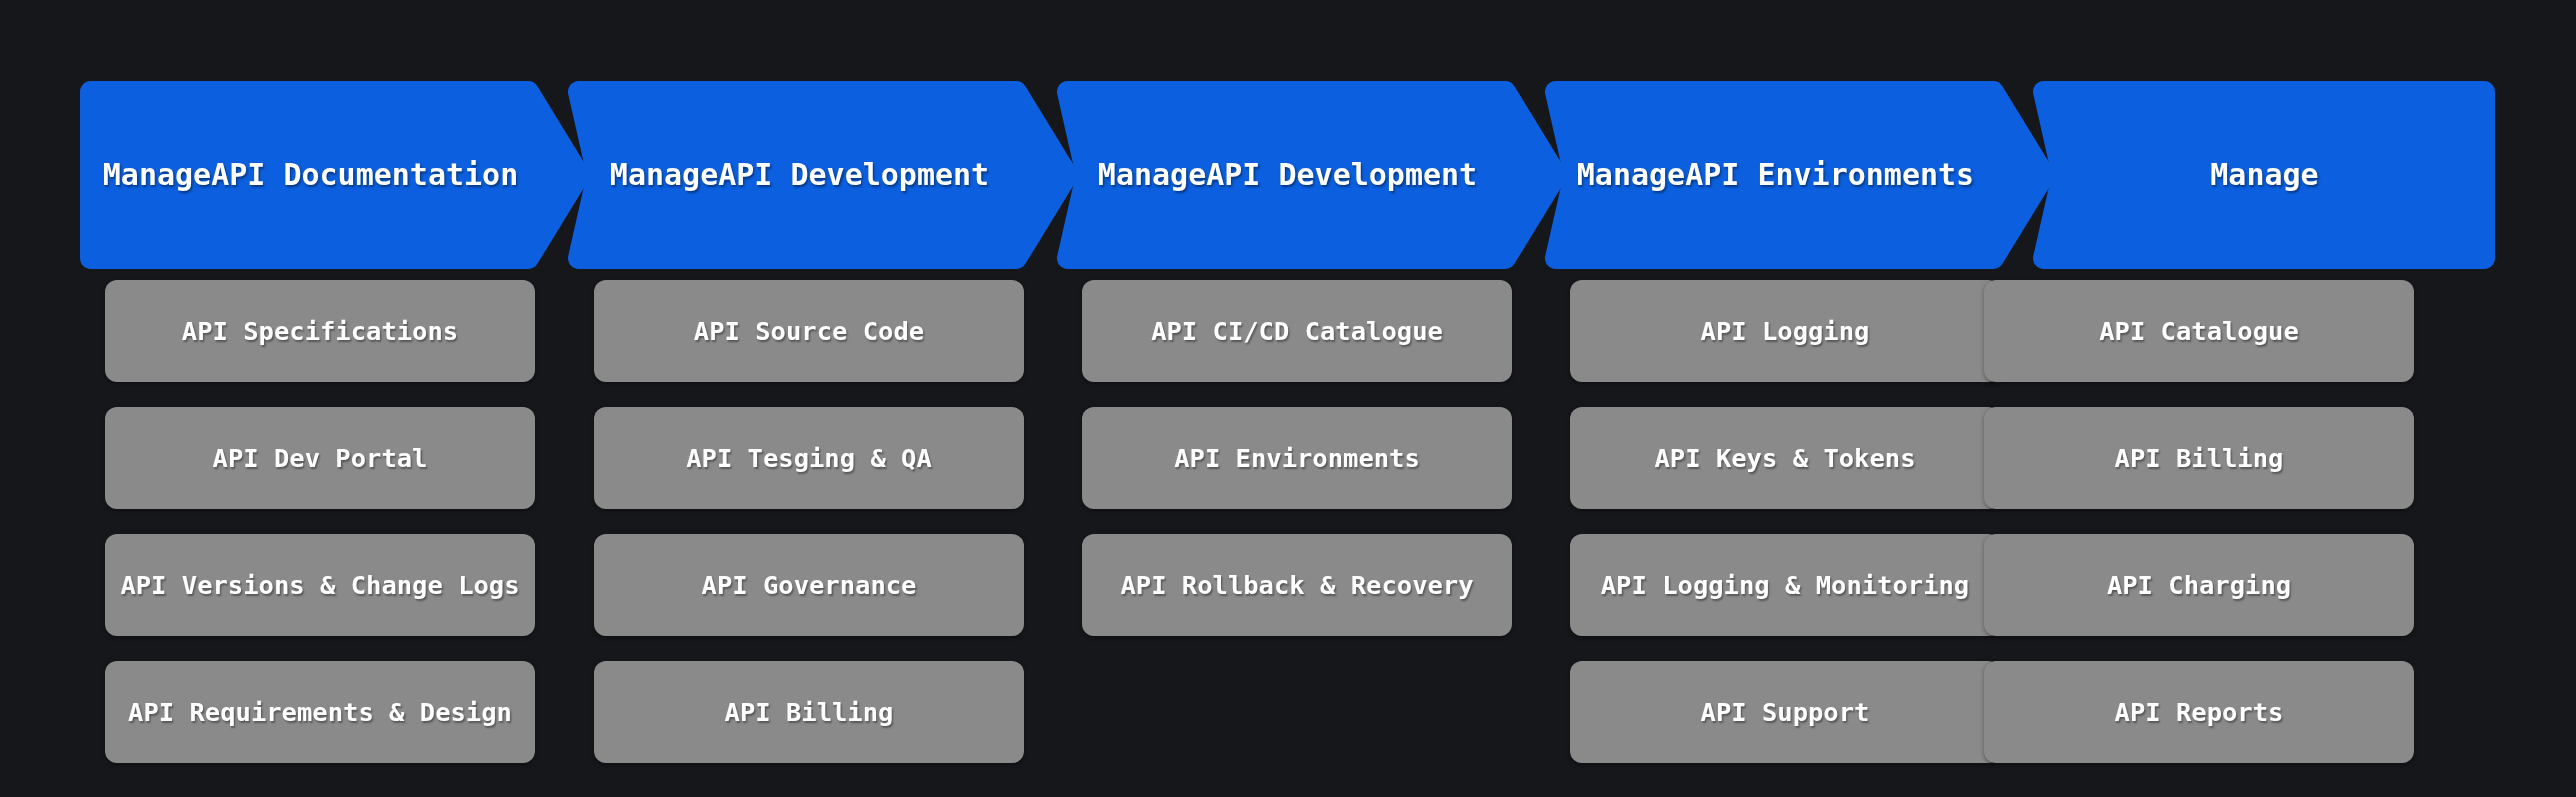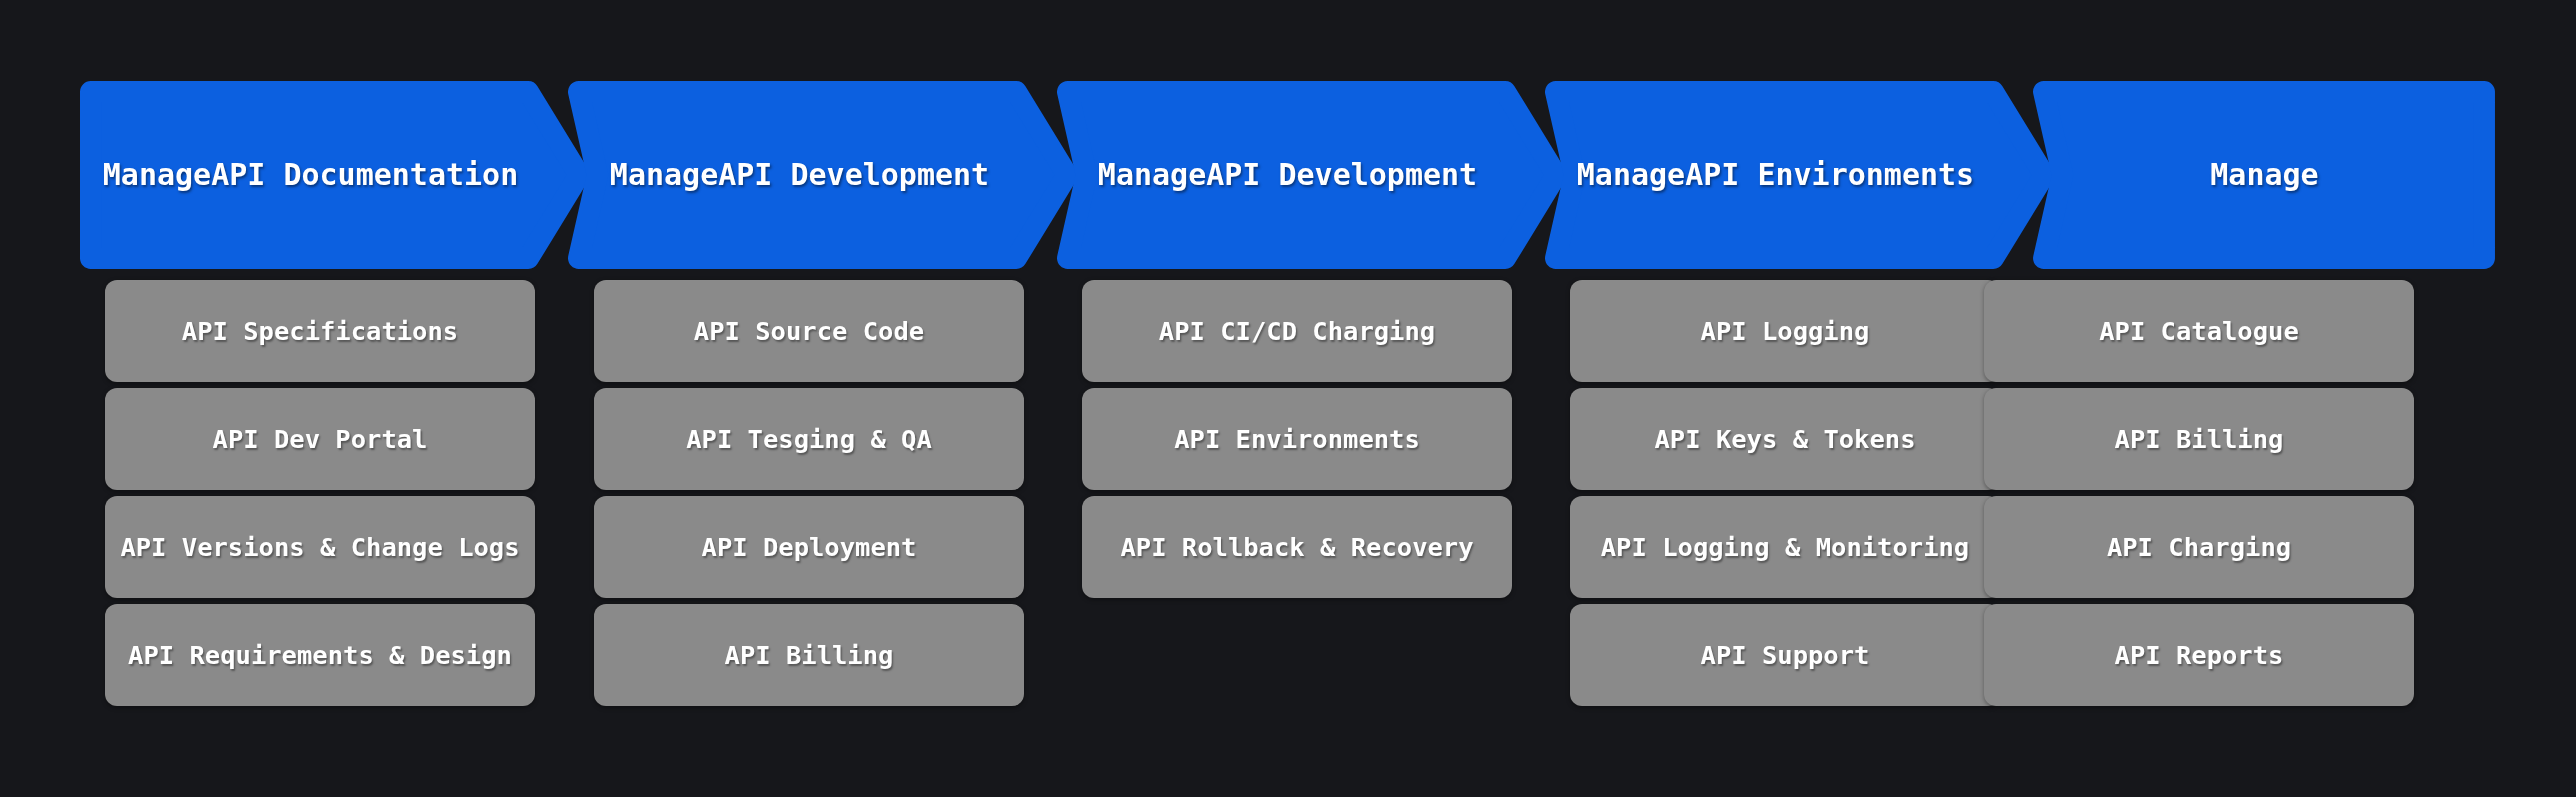--- a/index.html
+++ b/index.html
@@ -15,21 +15,21 @@
   .chev path{fill:var(--blue);stroke:var(--blue);stroke-width:32;stroke-linejoin:round;}
   .hlabel{
     position:absolute;top:81px;height:188px;width:435px;
     display:flex;flex-direction:row;align-items:center;justify-content:center;
     color:#ffffff;font-size:30px;font-weight:700;line-height:1.47;
     text-align:center;text-shadow:1.3px 2px 2.7px rgba(0,0,0,.45);
     letter-spacing:0px;white-space:nowrap;
   }
   .boxcol{
     position:absolute;top:280px;width:430px;
-    display:flex;flex-direction:column;gap:6px;
+    display:flex;flex-direction:column;gap:25px;
   }
   .ibox{
     height:102px;border-radius:12px;background:var(--gray);
     display:flex;align-items:center;justify-content:center;
     color:#ffffff;font-size:25.5px;font-weight:700;white-space:nowrap;
     text-shadow:1.3px 2px 2px rgba(0,0,0,.38);
     box-shadow:0 1.3px 4px rgba(0,0,0,.35);
   }
 </style>
 </head>
@@ -54,33 +54,33 @@
   <svg class="chev" style="left:568px" width="510" height="188" viewBox="0 0 760 280">
     <path d="M16,16 L668,16 L744,140 L668,264 L16,264 L44,140 Z"></path>
   </svg>
   <div class="hlabel" style="left:582px">
     <span>Manage</span>
     <span>API Development</span>
   </div>
   <div class="boxcol" style="left:594px">
     <div class="ibox">API Source Code</div>
     <div class="ibox">API Tesging &amp; QA</div>
-    <div class="ibox">API Deployment</div>
+    <div class="ibox">API Governance</div>
     <div class="ibox">API Billing</div>
   </div>
 
   <svg class="chev" style="left:1057px" width="510" height="188" viewBox="0 0 760 280">
     <path d="M16,16 L668,16 L744,140 L668,264 L16,264 L44,140 Z"></path>
   </svg>
   <div class="hlabel" style="left:1070px">
     <span>Manage</span>
     <span>API Development</span>
   </div>
   <div class="boxcol" style="left:1082px">
-    <div class="ibox">API CI/CD Charging</div>
+    <div class="ibox">API CI/CD Catalogue</div>
     <div class="ibox">API Environments</div>
     <div class="ibox">API Rollback &amp; Recovery</div>
   </div>
 
   <svg class="chev" style="left:1545px" width="510" height="188" viewBox="0 0 760 280">
     <path d="M16,16 L668,16 L744,140 L668,264 L16,264 L44,140 Z"></path>
   </svg>
   <div class="hlabel" style="left:1558px">
     <span>Manage</span>
     <span>API Environments</span>

